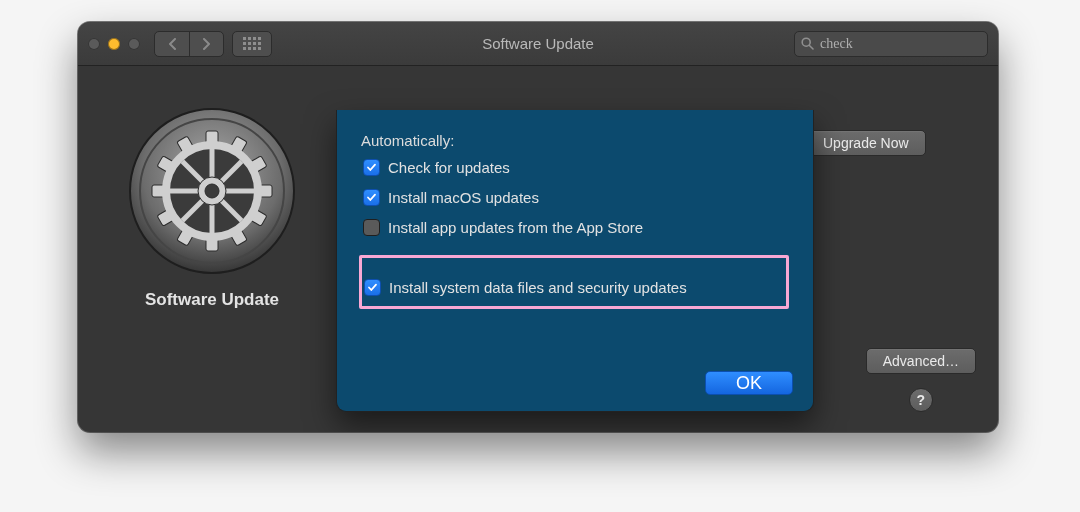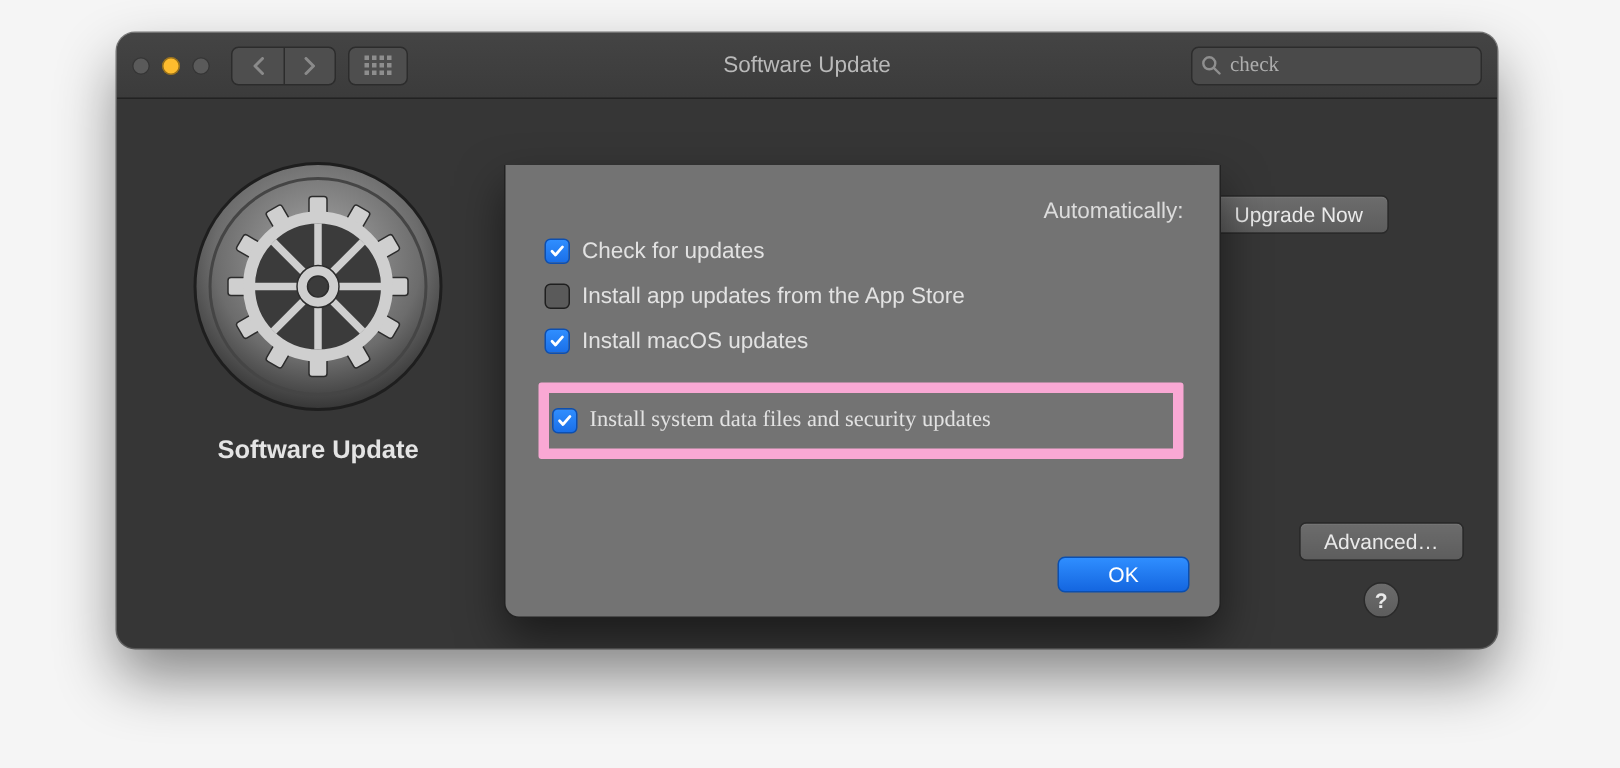--- a/index.html
+++ b/index.html
@@ -147,27 +147,26 @@
     color: #eaeaea;
     display: flex; align-items: center; justify-content: center;
     font-size: 14px; font-weight: 600;
   }
   
   .sheet {
     position: absolute;
     left: 258px; top: 44px;
     width: 478px;
     height: 302px;
-    background: #737373;
+    background: #0c4a6e;
     border: 1px solid #222;
     border-top: none;
     border-radius: 0 0 10px 10px;
     box-shadow: 0 14px 30px rgba(0,0,0,0.5);
     padding: 22px 24px 16px 24px;
-    text-align: right;
   }
   .sheet-heading {
     color: #dcdcdc;
     font-size: 15px;
     margin-bottom: 10px;
   }
   .optlist { display: flex; flex-direction: column; gap: 13px; margin-left: 2px; }
   .opt {
     display: flex; align-items: center; gap: 8px;
     color: #e2e2e2; font-size: 15px;
@@ -179,38 +178,37 @@
     display: flex; align-items: center; justify-content: center;
     flex-shrink: 0;
   }
   .cb.checked {
     background: linear-gradient(#2f8eff, #1a6fe8);
     border-color: #0d4fb0;
   }
   .cb svg { display: none; }
   .cb.checked svg { display: block; }
   .highlight {
-    border: 7px solid #f9a8d4;
+    border: 3px solid #f9a8d4;
     border-radius: 2px;
-    padding: 10px 14px 10px 2px;
+    padding: 21px 14px 10px 2px;
     margin-left: -4px;
     margin-top: 6px;
     width: 430px;
-    font-family: Liberation Serif, serif;
   }
   .sheet-footer {
     position: absolute;
     right: 20px; bottom: 16px;
   }
   .okbtn {
     width: 88px; height: 24px;
     background: linear-gradient(#2f8eff, #1466e0);
     border: 1px solid #0c4fae;
     border-radius: 5px;
-    color: #fff; font-size: 14px;
+    color: #fff; font-size: 18px;
     display: flex; align-items: center; justify-content: center;
   }
 </style>
 </head>
 <body>
 
 <div class="window">
 
   <div class="titlebar">
     <div class="traffic">
@@ -347,33 +345,33 @@
           <span class="cb checked">
             <svg width="11" height="11" viewBox="0 0 11 11">
                 <path d="M2 5.5 L4.3 8 L9 2.6" stroke="#fff" stroke-width="1.8" fill="none" stroke-linecap="round" stroke-linejoin="round"></path>
               </svg>
           </span>
           <span>Check for updates</span>
         </label>
 
 
         <label class="opt">
-          <span class="cb">
-            
-          </span>
-          <span>Install app updates from the App Store</span>
-        </label>
-
-        <label class="opt">
           <span class="cb checked">
             <svg width="11" height="11" viewBox="0 0 11 11">
                 <path d="M2 5.5 L4.3 8 L9 2.6" stroke="#fff" stroke-width="1.8" fill="none" stroke-linecap="round" stroke-linejoin="round"></path>
               </svg>
           </span>
           <span>Install macOS updates</span>
+        </label>
+
+        <label class="opt">
+          <span class="cb">
+            
+          </span>
+          <span>Install app updates from the App Store</span>
         </label>
 
         <div class="highlight">
           <label class="opt">
             <span class="cb checked">
               <svg width="11" height="11" viewBox="0 0 11 11">
                   <path d="M2 5.5 L4.3 8 L9 2.6" stroke="#fff" stroke-width="1.8" fill="none" stroke-linecap="round" stroke-linejoin="round"></path>
                 </svg>
             </span>
             <span>Install system data files and security updates</span>

